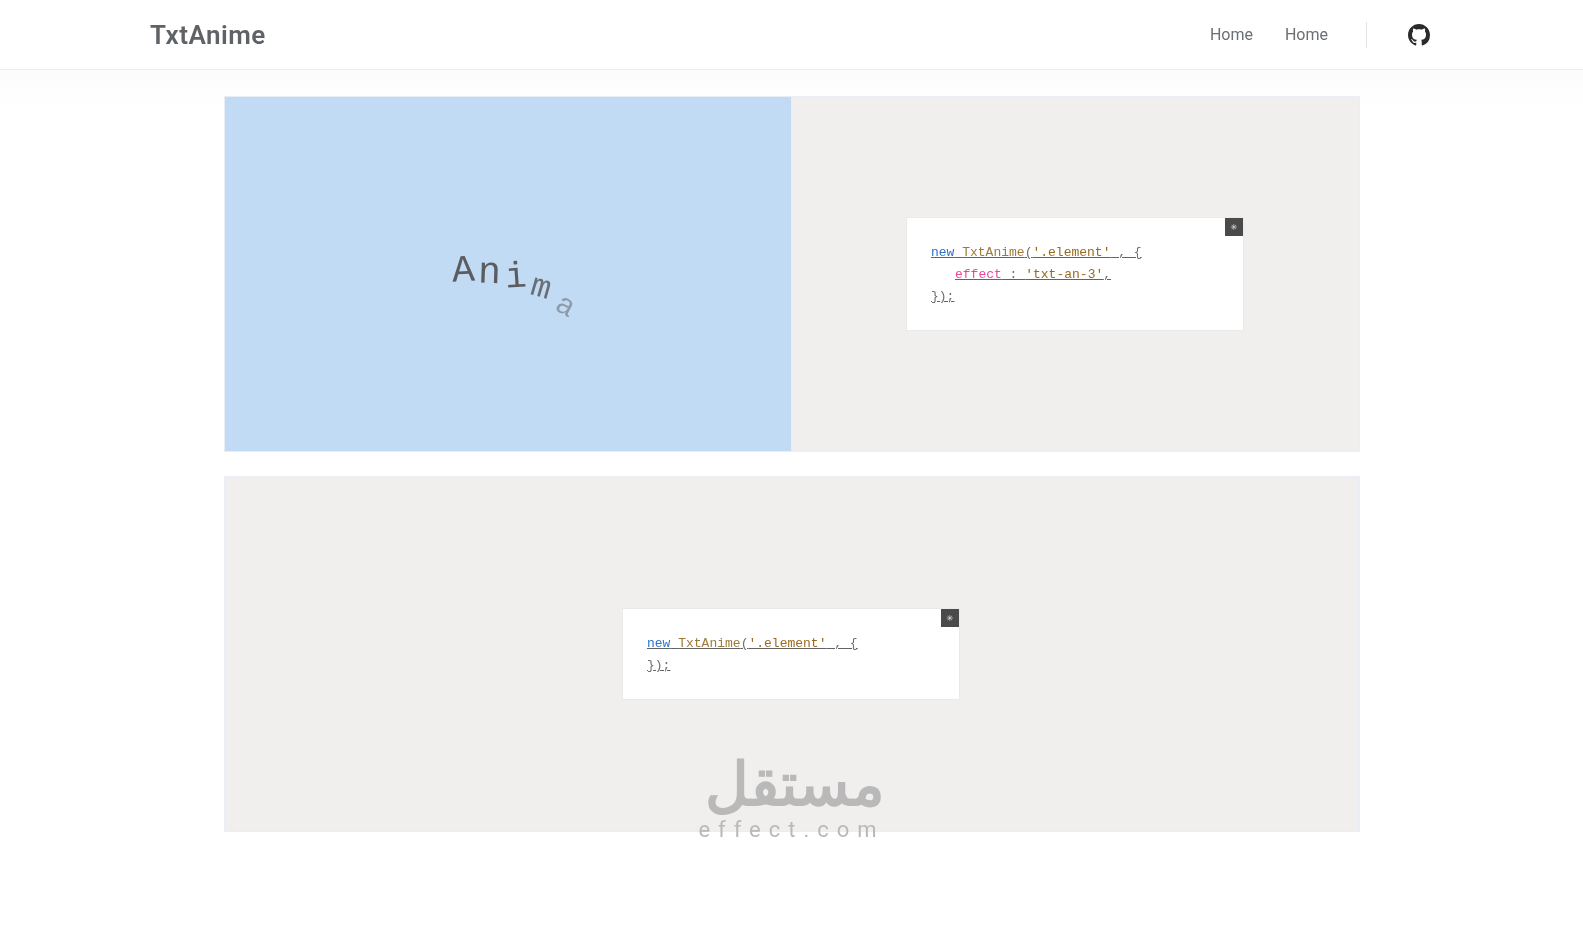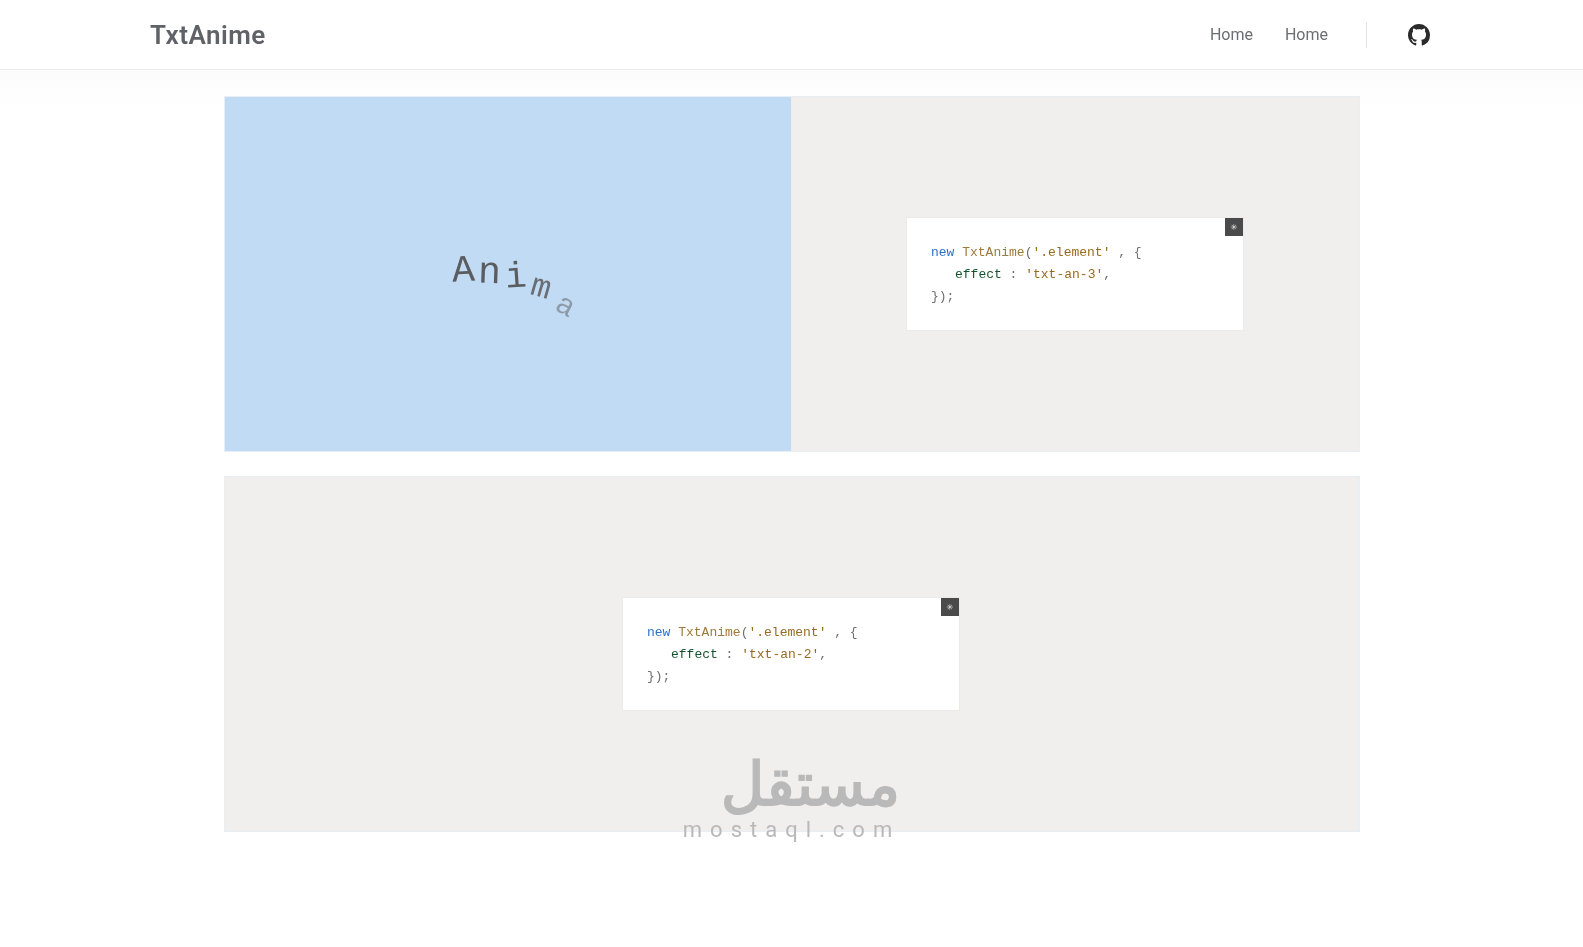--- a/index.html
+++ b/index.html
@@ -120,27 +120,27 @@
     width: 336px;
     background: #ffffff;
     padding: 24px 24px 22px 24px;
     position: relative;
     font-family: Consolas, Menlo, "Courier New", monospace;
     font-size: 13px;
     line-height: 22px;
     color: #636363;
     box-shadow: 0 0 0 1px rgba(0,0,0,0.02);
   }
-  .code-card .ln { white-space: pre; }
+  .code-card .ln { white-space: pre; text-decoration: underline; }
   .code-card .ind { padding-left: 24px; }
   .kw { color: #2e72c7; }
   .cl { color: #9e7a3a; }
   .str{ color: #986b1f; }
   .pn { color: #707070; }
-  .prop{ color: #14532d; }
+  .prop{ color: #ec4899; }
 
   .copy-badge {
     position: absolute;
     top: 0;
     right: 0;
     width: 18px;
     height: 18px;
     background: #4a4a4a;
     color: #e6e6e6;
     font-size: 11px;
@@ -214,24 +214,23 @@
         <div class="ln"><span class="pn">});</span></div>
       </div>
     </div>
   </div>
 
   <div class="section">
     <div class="pane left gray">
       <div class="code-card">
         <div class="copy-badge">✳</div>
         <div class="ln"><span class="kw">new</span> <span class="cl">TxtAnime</span><span class="pn">(</span><span class="str">'.element'</span><span class="pn"> , {</span></div>
-        <div class="ln ind"><span class="prop">effect</span><span class="pn"> : </span><span class="str">'txt-an-2'</span><span class="pn">,</span></div>
         <div class="ln"><span class="pn">});</span></div>
       </div>
     </div>
   </div>
 
   <div class="watermark">
     <div class="wm1">مستقل</div>
-    <div class="wm2">mostaql.com</div>
+    <div class="wm2">effect.com</div>
   </div>
 
 </main>
 
 </body></html>

